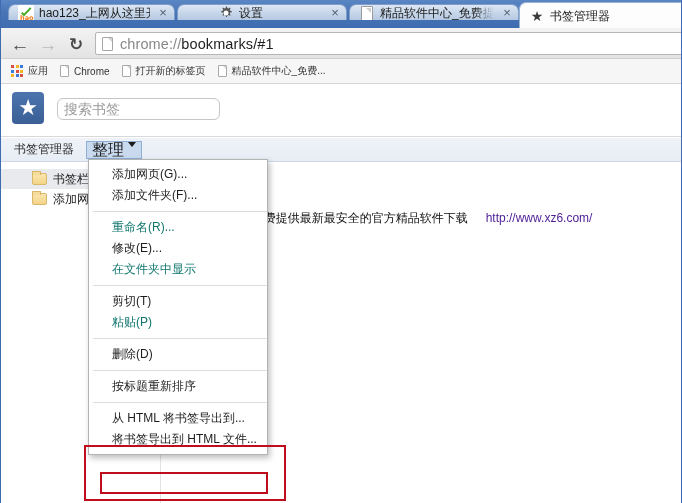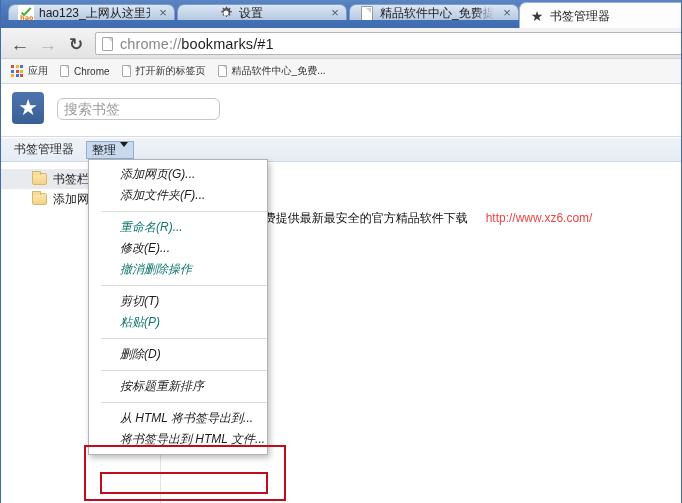--- a/index.html
+++ b/index.html
@@ -230,21 +230,21 @@
     border-bottom: 1px solid #cfd8e3;
     display: flex; align-items: center;
     padding-left: 14px;
   }
   .bm-subbar .title {
     font-size: 12px; color: #2b2b2b; margin-right: 12px;
   }
   .organize-btn {
     height: 18px;
     padding: 0 5px;
-    font-size: 12px;
+    font-size: 16px;
     color: #1a1a1a;
     background: #c9d9ee;
     border: 1px solid #8eaed4;
     display: flex; align-items: flex-start;
     line-height: 16px;
   }
   .organize-btn .caret {
     margin-left: 4px;
     width: 0; height: 0;
     border-left: 4px solid transparent;
@@ -295,33 +295,32 @@
   }
   .list-row {
     display: flex; align-items: center;
     height: 22px;
     padding-left: 12px;
     font-size: 12px;
     color: #111;
     white-space: nowrap;
   }
   .list-row .bm-title { color: #111; }
-  .list-row .bm-url { color: #ef4444; margin-left: 18px; }
+  .list-row .bm-url { color: #4c1d95; margin-left: 18px; }
 
   
   .menu {
     position: absolute;
     top: 159px; left: 88px;
     width: 180px;
     background: #fff;
     border: 1px solid #b3b3b3;
     box-shadow: 2px 3px 6px rgba(0,0,0,0.26);
-    padding: 4px 0 4px 12px;
+    padding: 4px 0 4px 4px;
     z-index: 40;
-    font-style: italic;
   }
   .menu-item {
     height: 21px;
     line-height: 21px;
     padding-left: 19px;
     font-size: 12px;
     color: #1d1d1d;
     white-space: nowrap;
   }
   .menu-item.disabled { color: #0f766e; }
@@ -479,21 +478,21 @@
   </div>
 
   <div class="menu">
 
     <div class="menu-item">添加网页(G)...</div>
     <div class="menu-item">添加文件夹(F)...</div>
     <div class="menu-sep"></div>
 
     <div class="menu-item disabled">重命名(R)...</div>
     <div class="menu-item">修改(E)...</div>
-    <div class="menu-item disabled">撤消删除操作</div>
+    <div class="menu-item disabled">在文件夹中显示</div>
     <div class="menu-sep"></div>
 
     <div class="menu-item">剪切(T)</div>
     <div class="menu-item disabled">粘贴(P)</div>
     <div class="menu-sep"></div>
 
     <div class="menu-item">删除(D)</div>
     <div class="menu-sep"></div>
 
     <div class="menu-item">按标题重新排序</div>

